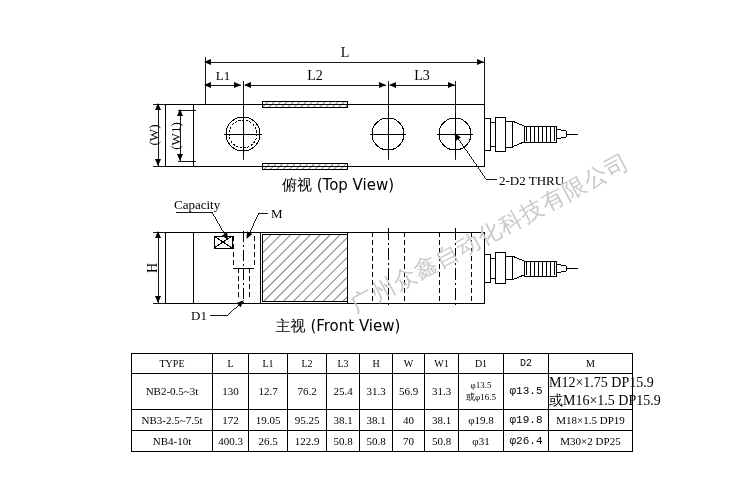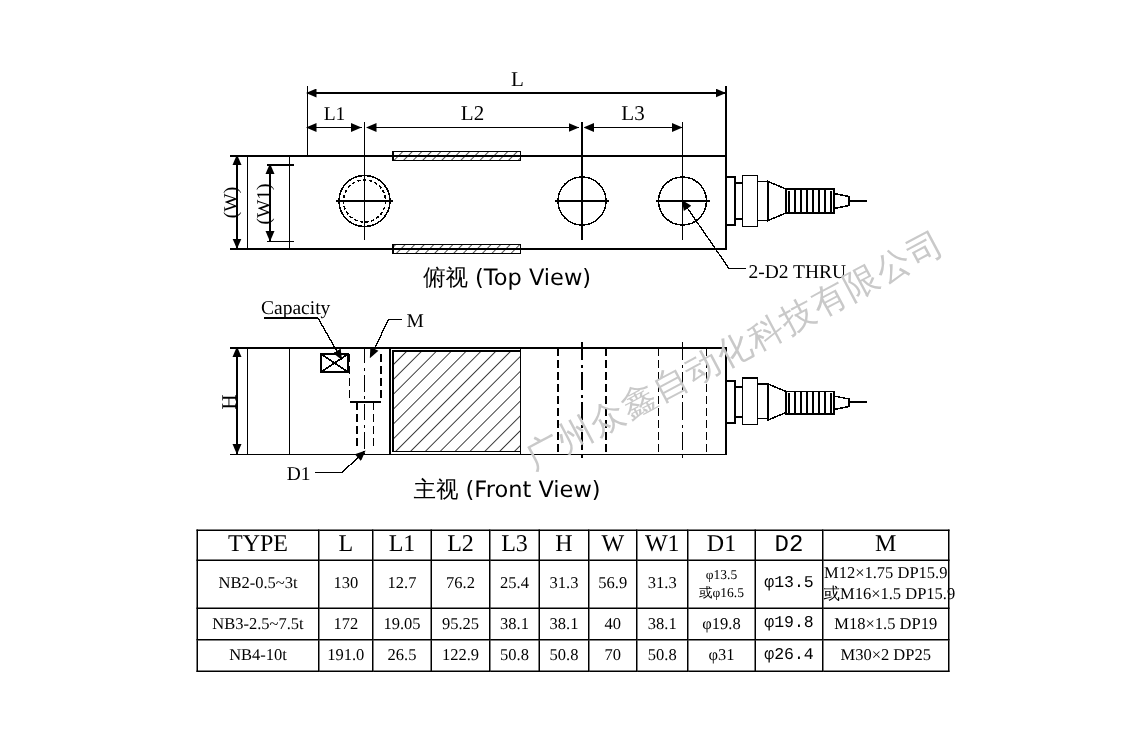--- a/index.html
+++ b/index.html
@@ -43,38 +43,38 @@
   table.spec td, table.spec th {
     border: 1px solid #000000;
     text-align: center;
     vertical-align: middle;
     padding: 0;
     font-weight: normal;
     font-size: 11px;
     line-height: 1.15;
     white-space: nowrap;
   }
-  table.spec tr.hdr td { height: 19px; font-size: 16px; text-align: center; }
+  table.spec tr.hdr td { height: 19px; font-size: 10px; text-align: center; }
   table.spec tr.r1 td { height: 31px; }
   table.spec tr.r2 td { height: 20px; }
   table.spec tr.r3 td { height: 20px; }
   td.c-type { width: 80px; font-size: 11px; }
   td.c-l    { width: 35px; }
   td.c-l1   { width: 38px; }
   td.c-l2   { width: 38px; }
   td.c-l3   { width: 32px; }
   td.c-h    { width: 32px; }
   td.c-w    { width: 31px; }
   td.c-w1   { width: 33px; }
   td.c-d1   { width: 44px; }
   td.c-d2   { width: 44px; font-family: Liberation Mono, monospace; }
   td.c-m    { width: 83px; }
   .two-line { display: block; line-height: 1.25; }
   .tiny { font-size: 9px; }
-  .tiny2 { font-size: 11px; }
+  .tiny2 { font-size: 14px; }
   .watermark {
     position: absolute;
     color: #c9c9c9;
     font-family: "DejaVu Sans", sans-serif;
     font-size: 23px;
     letter-spacing: 1px;
     white-space: nowrap;
     transform: rotate(-28deg);
     transform-origin: left top;
     pointer-events: none;
@@ -341,21 +341,21 @@
           <td class="c-h">38.1</td>
           <td class="c-w">40</td>
           <td class="c-w1">38.1</td>
           <td class="c-d1">φ19.8</td>
           <td class="c-d2">φ19.8</td>
           <td class="c-m">M18×1.5 DP19</td>
         </tr>
 
         <tr class="r3">
           <td class="c-type">NB4-10t</td>
-          <td class="c-l">191.0</td>
+          <td class="c-l">400.3</td>
           <td class="c-l1">26.5</td>
           <td class="c-l2">122.9</td>
           <td class="c-l3">50.8</td>
           <td class="c-h">50.8</td>
           <td class="c-w">70</td>
           <td class="c-w1">50.8</td>
           <td class="c-d1">φ31</td>
           <td class="c-d2">φ26.4</td>
           <td class="c-m">M30×2 DP25</td>
         </tr>

